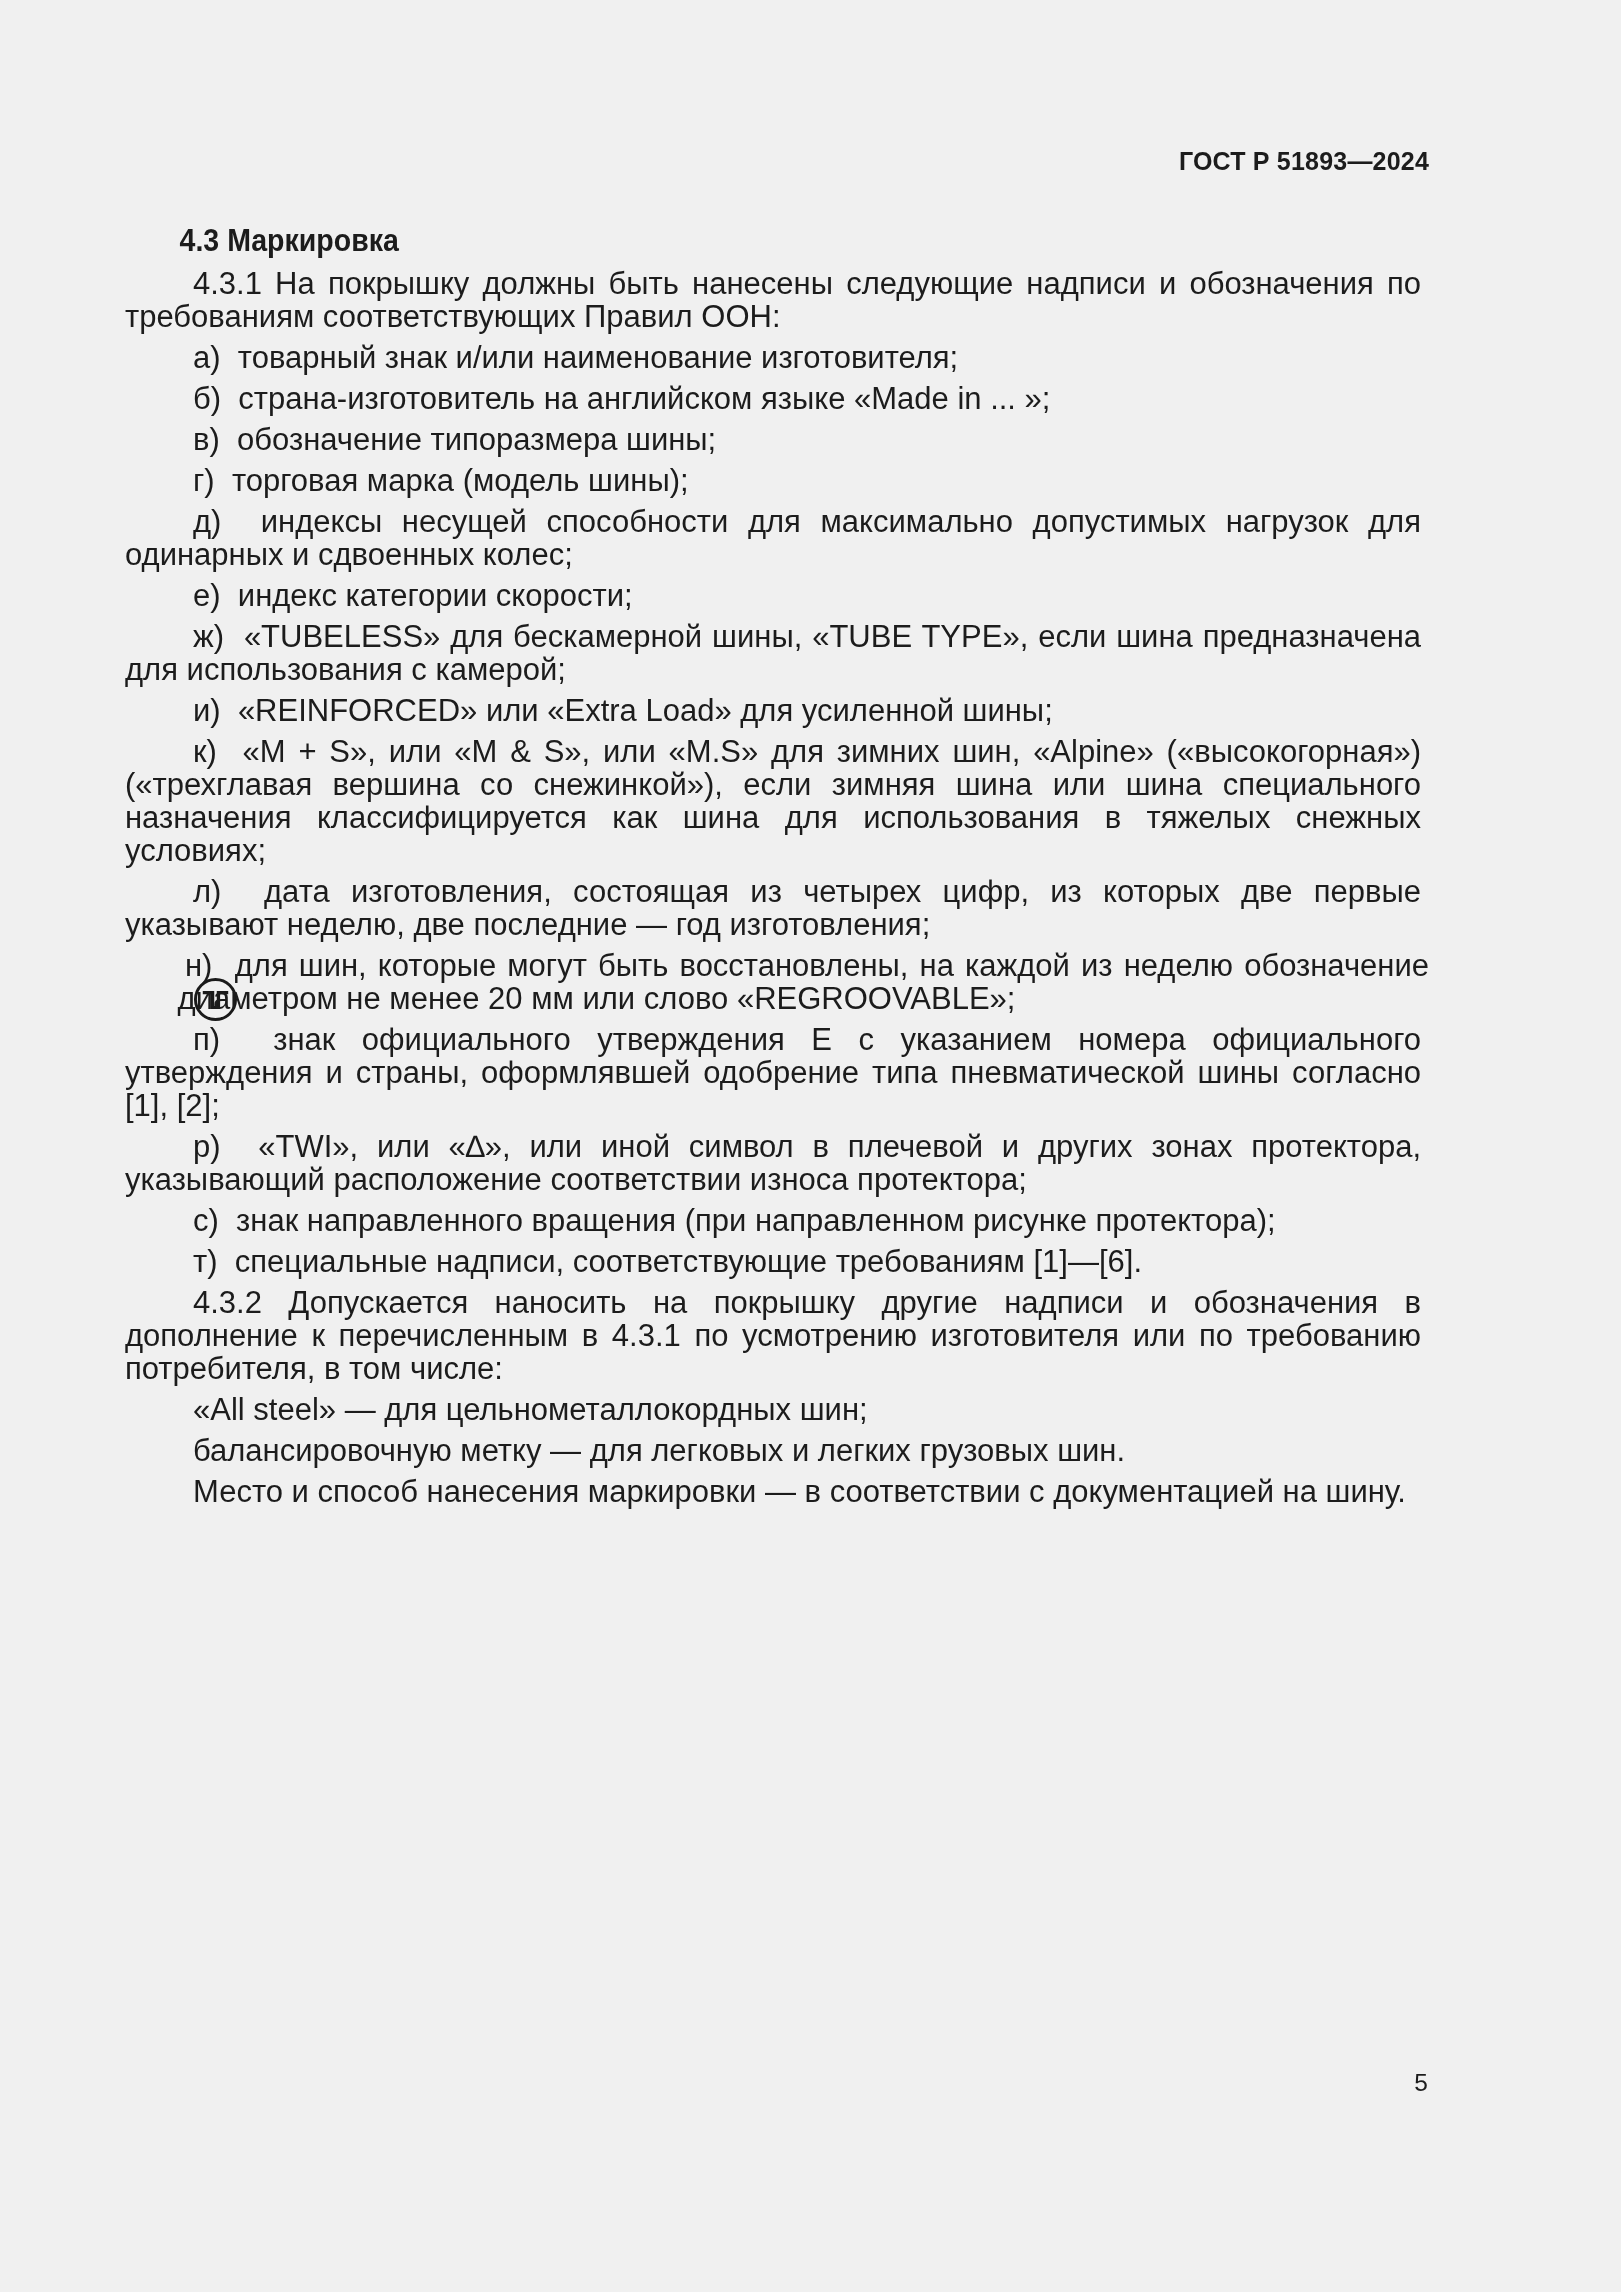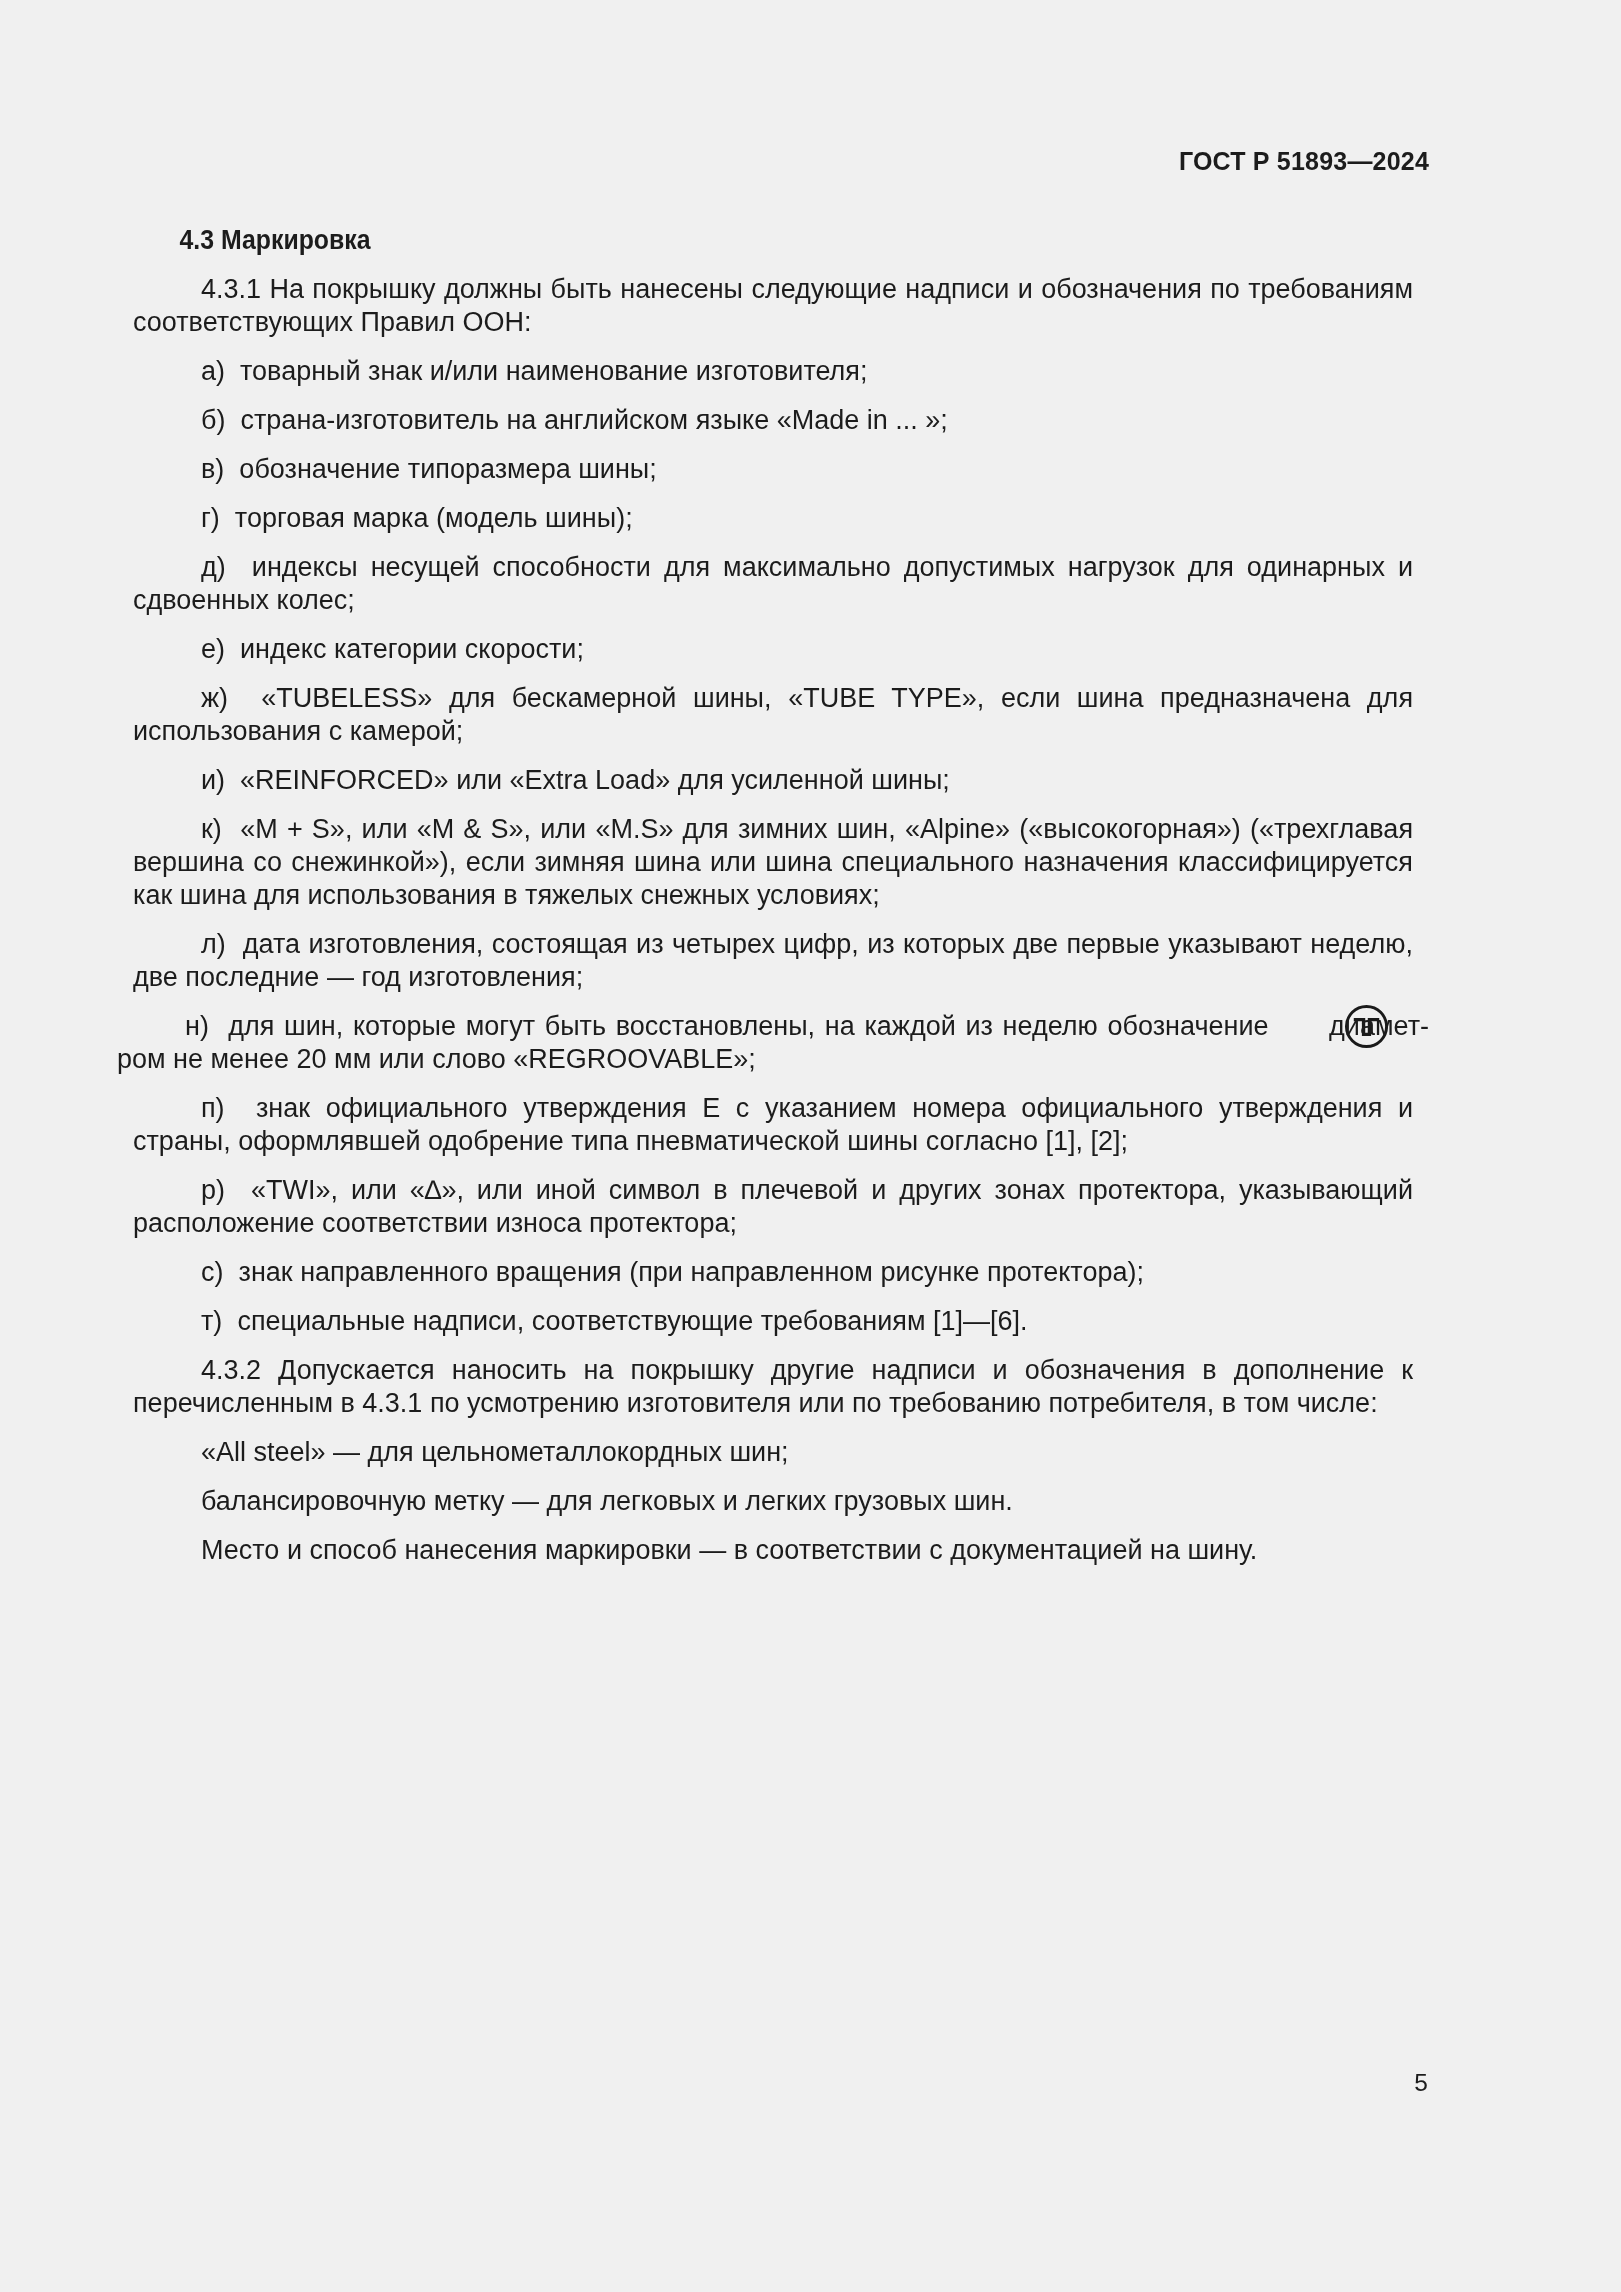--- a/index.html
+++ b/index.html
@@ -26,35 +26,35 @@
     right: 192px;
     font-weight: bold;
     font-size: 25px;
     letter-spacing: 0.2px;
   }
   .content {
     position: absolute;
     left: 117px;
     top: 224px;
     width: 1312px;
-    font-size: 27px;
+    font-size: 31px;
     line-height: 33px;
   }
   .section-title {
     font-weight: bold;
     padding-left: 68px;
     margin-bottom: 9.8px;
     transform: scaleX(0.92);
     transform-origin: left center;
   }
   .para {
     text-indent: 68px;
     text-align: justify;
     text-align-last: left;
-    margin: 16px;
+    margin: 8px;
     hyphens: manual;
     transform: scaleX(1);
   }
   .nrow {
     margin: 2px 0 0 0;
   }
   .regroove-icon {
     display: inline-block;
     width: 45px;
     height: 45px;

